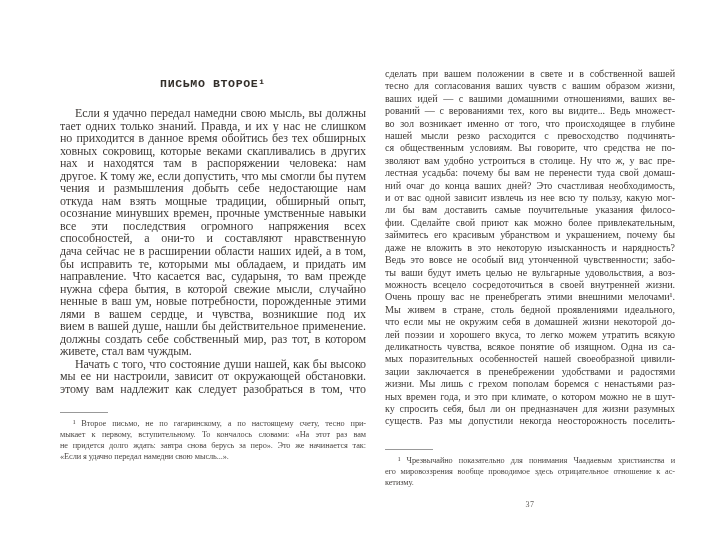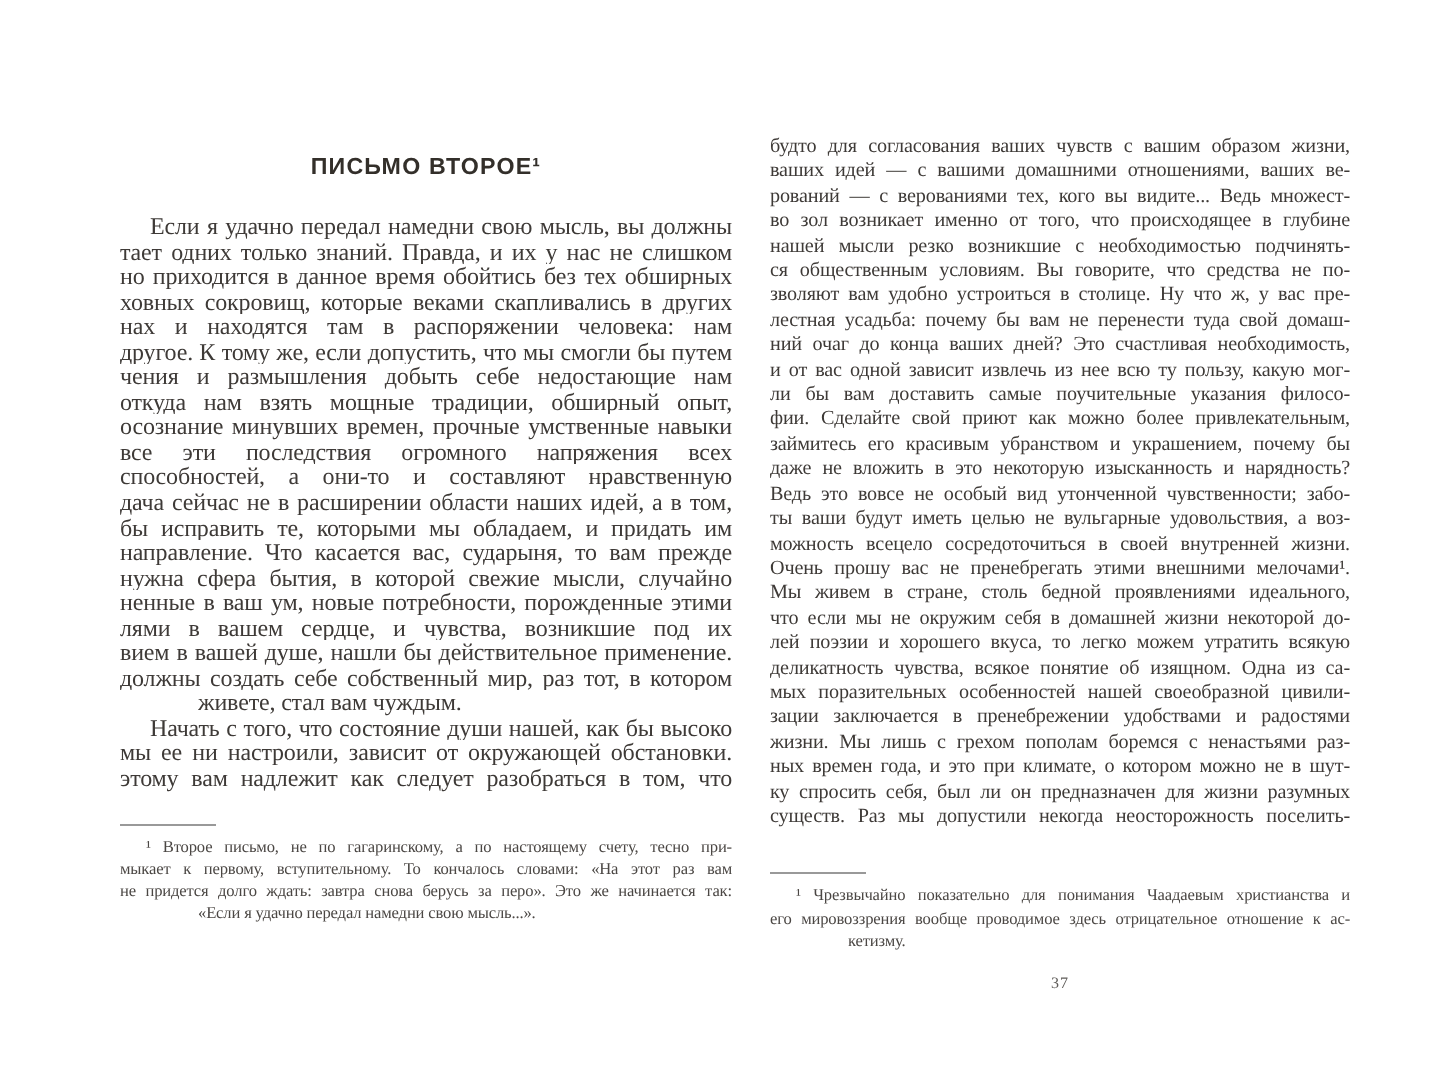--- a/index.html
+++ b/index.html
@@ -15,37 +15,37 @@
     width:727px;height:540px;
     background:var(--background);
     position:relative;overflow:hidden;
     font-family:"Liberation Serif",serif;
   }
   .page{position:absolute;}
   .page-left{left:60px;top:77px;width:306px;}
   .page-right{left:385px;top:68px;width:290px;}
   .title{
     margin:0;height:13px;line-height:13px;
-    font-family:Liberation Sans, sans-serif;
+    font-family:Liberation Mono, monospace;
     font-size:11.6px;font-weight:700;
     letter-spacing:0.6px;text-align:center;
     color:var(--title);
   }
   .body-left{margin-top:17px;}
   .tl{
     font-family:"Liberation Serif",serif;
     color:var(--text);
     text-align:justify;text-align-last:justify;
     overflow:hidden;letter-spacing:-0.08px;
     white-space:normal;
   }
   .body-left .tl{font-size:12px;line-height:12.55px;height:12.55px;}
   .body-right .tl{font-size:10.1px;line-height:12.42px;height:12.42px;}
   .tl.ind{text-indent:15px;}
-  .tl.end{text-align-last:left;margin-left:39px;}
+  .tl.end{text-align-last:left;}
   .fnrule{
     border:0;border-top:1px solid var(--rule);
     width:48px;margin:16px 0 5px 0;
   }
   .fnrule-right{margin-top:21px;}
   .footnote .tl{font-size:8.3px;line-height:11.3px;height:11.3px;color:var(--footnote);}
   .footnote .tl.ind{text-indent:13px;}
   .pnum{
     margin-top:7px;text-align:center;
     font-family:"Liberation Serif",serif;
@@ -90,25 +90,26 @@
     <div class="footnote">
         <div class="tl ind">¹ Второе письмо, не по гагаринскому, а по настоящему счету, тесно при-</div>
         <div class="tl">мыкает к первому, вступительному. То кончалось словами: «На этот раз вам</div>
         <div class="tl">не придется долго ждать: завтра снова берусь за перо». Это же начинается так:</div>
         <div class="tl end">«Если я удачно передал намедни свою мысль...».</div>
       </div>
   </section>
 
   <section class="page page-right">
     <div class="body body-right">
-        <div class="tl">будто для согласования ваших чувств с вашим образом жизни,</div>
+        <div class="tl">сделать при вашем положении в свете и в собственной вашей</div>
+        <div class="tl">тесно для согласования ваших чувств с вашим образом жизни,</div>
         <div class="tl">ваших идей — с вашими домашними отношениями, ваших ве-</div>
         <div class="tl">рований — с верованиями тех, кого вы видите... Ведь множест-</div>
         <div class="tl">во зол возникает именно от того, что происходящее в глубине</div>
-        <div class="tl">нашей мысли резко возникшие с необходимостью подчинять-</div>
+        <div class="tl">нашей мысли резко расходится с превосходство подчинять-</div>
         <div class="tl">ся общественным условиям. Вы говорите, что средства не по-</div>
         <div class="tl">зволяют вам удобно устроиться в столице. Ну что ж, у вас пре-</div>
         <div class="tl">лестная усадьба: почему бы вам не перенести туда свой домаш-</div>
         <div class="tl">ний очаг до конца ваших дней? Это счастливая необходимость,</div>
         <div class="tl">и от вас одной зависит извлечь из нее всю ту пользу, какую мог-</div>
         <div class="tl">ли бы вам доставить самые поучительные указания филосо-</div>
         <div class="tl">фии. Сделайте свой приют как можно более привлекательным,</div>
         <div class="tl">займитесь его красивым убранством и украшением, почему бы</div>
         <div class="tl">даже не вложить в это некоторую изысканность и нарядность?</div>
         <div class="tl">Ведь это вовсе не особый вид утонченной чувственности; забо-</div>

